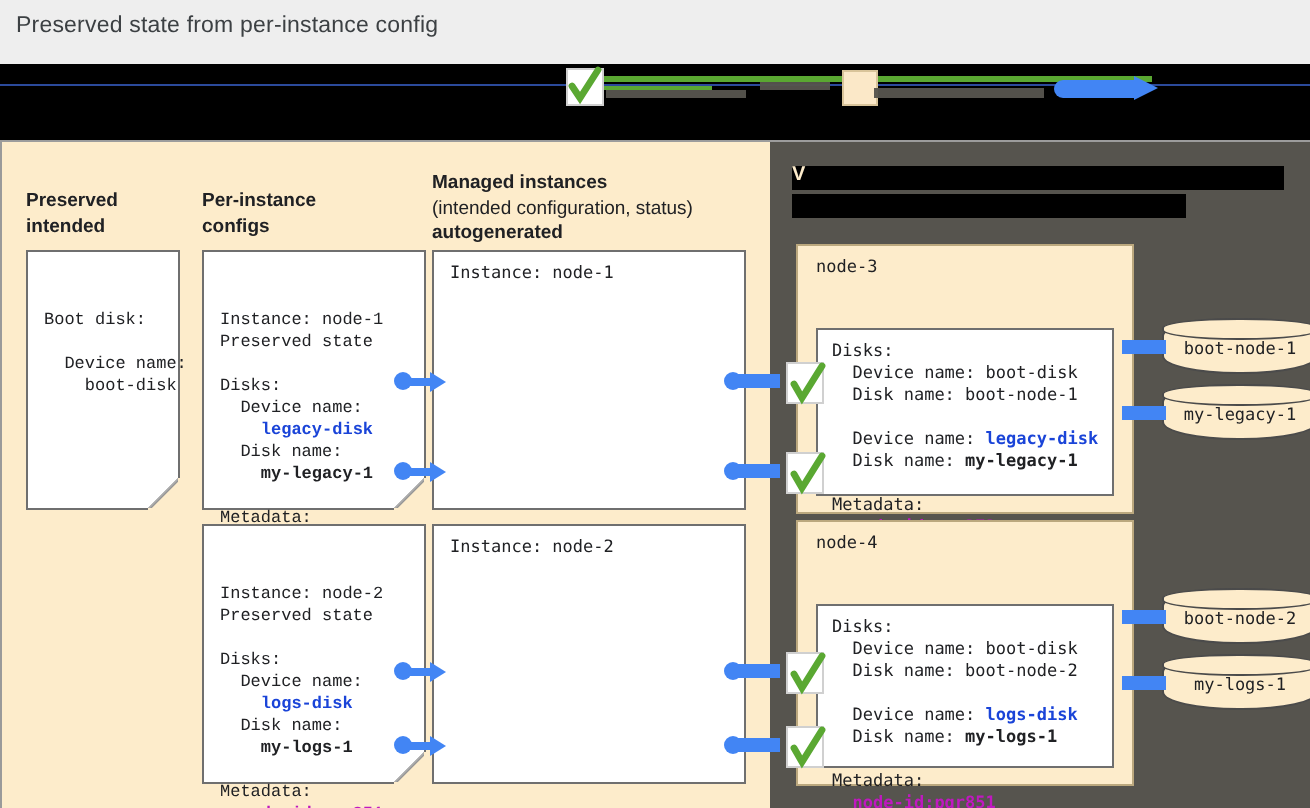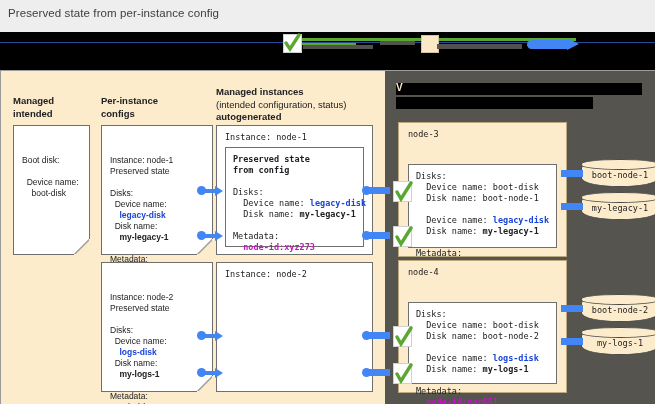--- a/index.html
+++ b/index.html
@@ -84,21 +84,21 @@
   .hro1{left:396px;top:83px;width:246px;height:12px;}
   .hro2{left:396px;top:97px;width:197px;height:12px;}
   .hro-v{
     position:absolute;left:396px;top:82px;font-size:10px;color:#fdeccb;
     font-weight:bold;letter-spacing:.2px;z-index:2;
   }
 
   
   .docbox{
     position:absolute;background:#ffffff;border:1px solid #6f6f6f;
-    font-family:Liberation Sans, sans-serif;font-size:8.5px;
+    font-family:Liberation Mono, monospace;font-size:8.5px;
     line-height:11px;color:#202124;white-space:pre;
   }
   .docbox .pad{padding:7px 8px;}
   
   .dogear{
     position:absolute;right:-1px;bottom:-1px;width:15px;height:15px;
     background:linear-gradient(135deg,#ffffff 0%,#ffffff 49%,#b9b9b9 50%,#8f8f8f 56%,#fdeccb 57%,#fdeccb 100%);
     border-right:1px solid #fdeccb;border-bottom:1px solid #fdeccb;
   }
   .dogear:after{
@@ -201,21 +201,21 @@
     <div class="legend-obscured lo1"></div>
     <div class="legend-obscured lo2"></div>
     <div class="legend-obscured lo3"></div>
   </div>
 
   <div class="panel-left"></div>
   <div class="panel-right"></div>
   <div class="panel-left-border"></div>
 
   <div class="col-head" id="head-template">
-    <span>Managed</span><br>
+    <span>Preserved</span><br>
     <span>intended</span>
   </div>
   <div class="col-head" id="head-managed">
     <span>Managed instances</span><br>
     <span class="reg">(intended configuration, status)</span><br>
     <span>autogenerated</span>
   </div>
   <div class="col-head" id="head-configs">
     <span>Per-instance</span><br>
     <span>configs</span>
@@ -258,29 +258,20 @@
   <span>Disk name:</span>
     <span class="b-bold">my-logs-1</span>
 
 <span>Metadata:</span>
   <span class="b-pink">node-id:pqr851</span></div>
     <div class="dogear"></div>
   </div>
 
   <div class="mibox" id="box-mi-1">
     <div class="mi-title">Instance: node-1</div>
-    <div class="mi-inner"><span class="b-bold">Preserved state</span>
-<span class="b-bold">from config</span>
-
-<span>Disks:</span>
-  <span>Device name: </span><span class="b-blue">legacy-disk</span>
-  <span>Disk name: </span><span class="b-bold">my-legacy-1</span>
-
-<span>Metadata:</span>
-  <span class="b-pink">node-id:xyz273</span></div>
   </div>
 
   <div class="mibox" id="box-mi-2">
     <div class="mi-title">Instance: node-2</div>
   </div>
 
   <div class="nodecard" id="node-card-1">
     <div class="node-label">node-3</div>
     <div class="node-inner"><span>Disks:</span>
   <span>Device name: </span><span>boot-disk</span>

